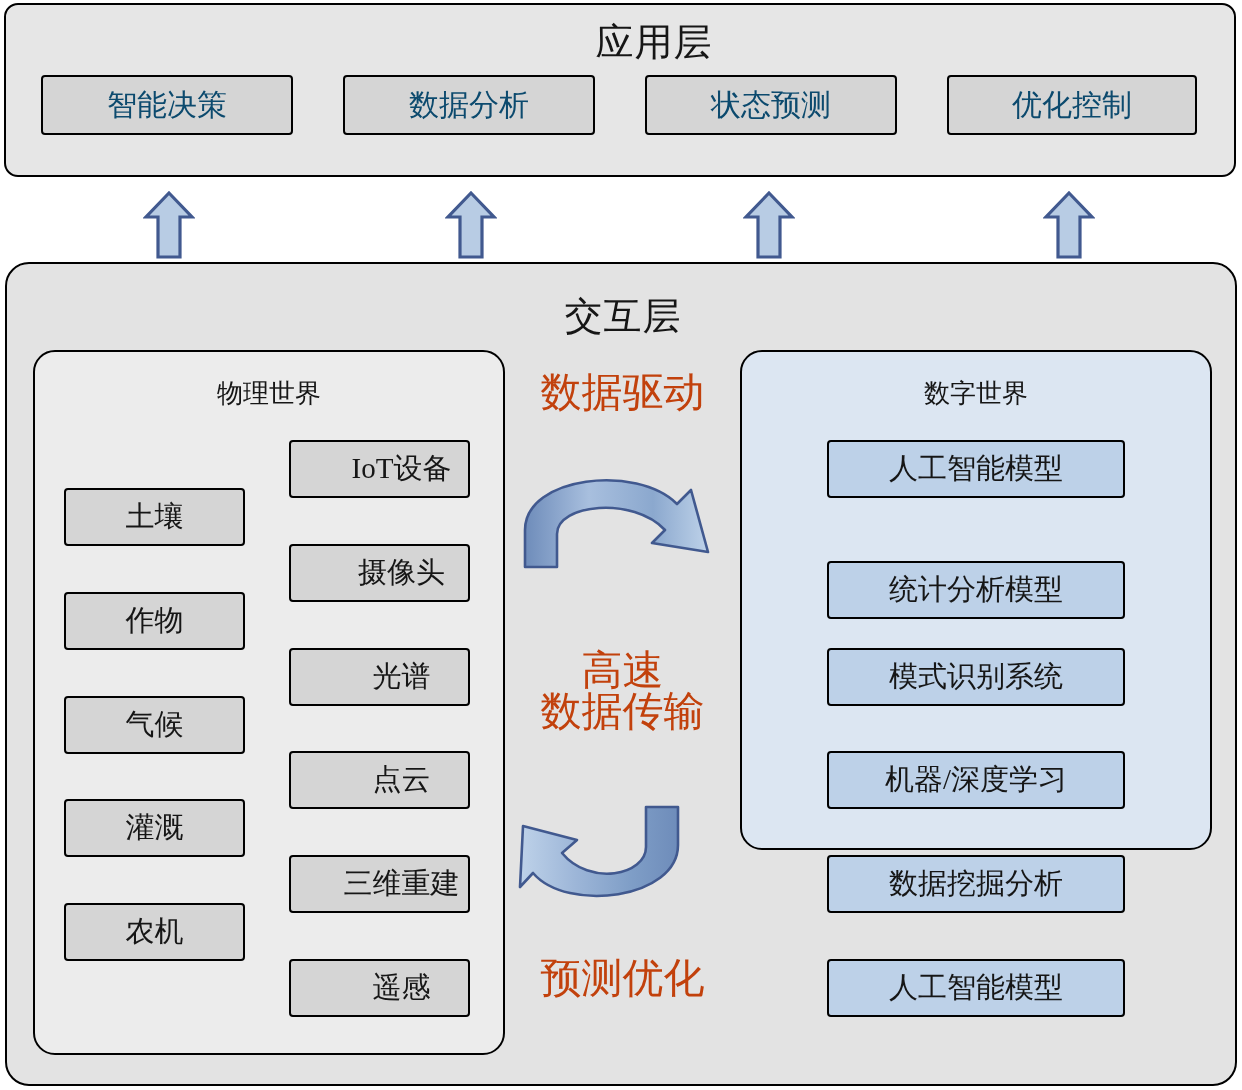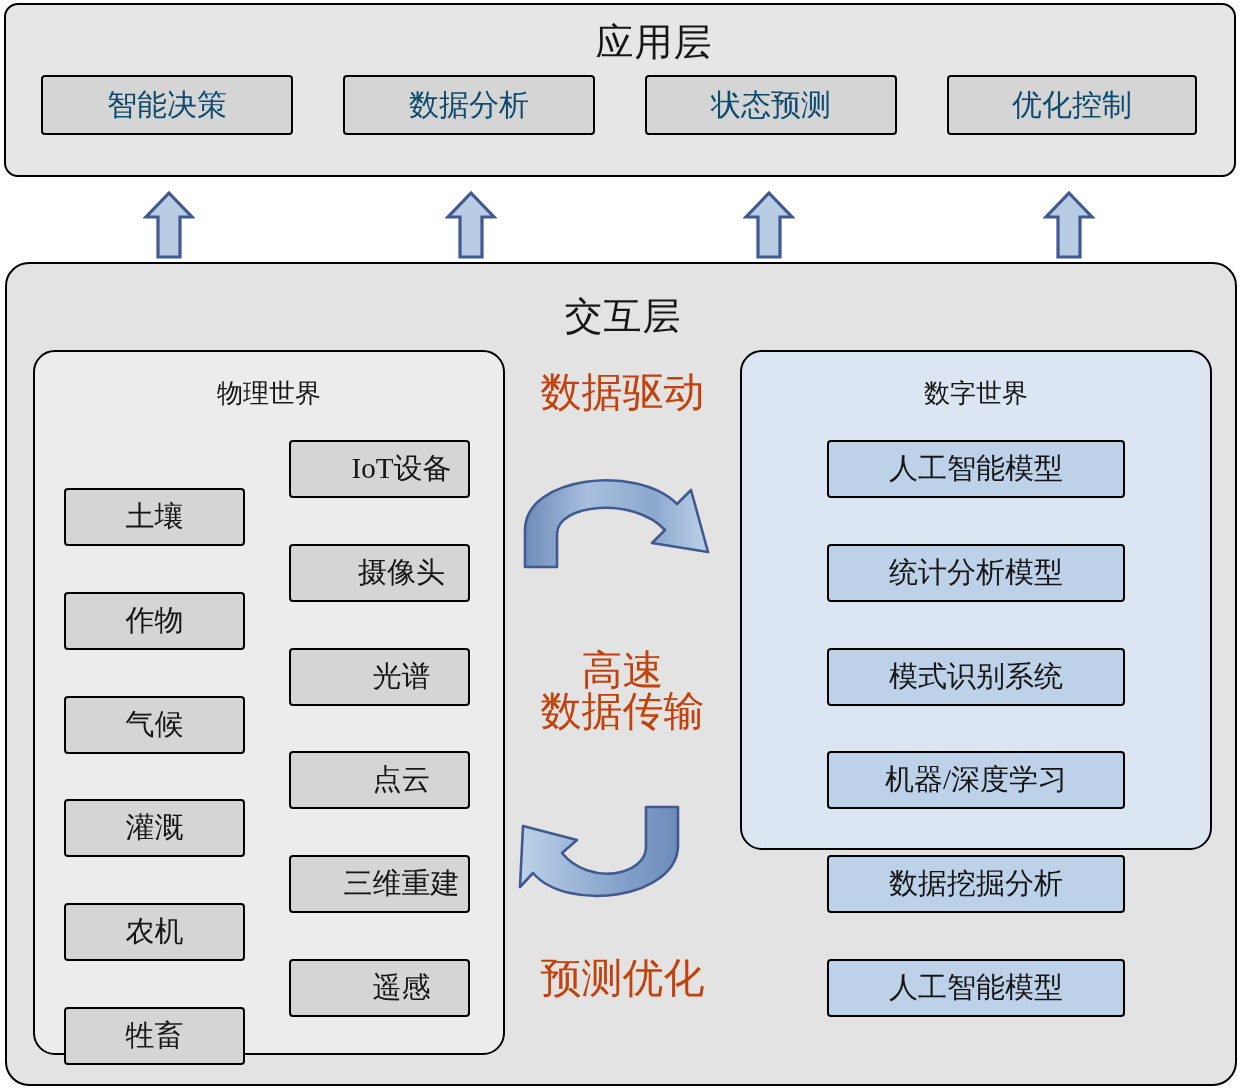--- a/index.html
+++ b/index.html
@@ -216,21 +216,20 @@
   </div>
 
   <div class="phys-panel">
     <div class="panel-title">物理世界</div>
 
     <div class="phys-box c0" style="top:88px">土壤</div>
     <div class="phys-box c0" style="top:192px">作物</div>
     <div class="phys-box c0" style="top:296px">气候</div>
     <div class="phys-box c0" style="top:399px">灌溉</div>
     <div class="phys-box c0" style="top:503px">农机</div>
-    <div class="phys-box c0" style="top:607px">牲畜</div>
 
     <div class="phys-box c1" style="top:88px">IoT设备</div>
     <div class="phys-box c1" style="top:192px">摄像头</div>
     <div class="phys-box c1" style="top:296px">光谱</div>
     <div class="phys-box c1" style="top:399px">点云</div>
     <div class="phys-box c1" style="top:503px">三维重建</div>
     <div class="phys-box c1" style="top:607px">遥感</div>
   </div>
 
   <div class="center-label cl-top">数据驱动</div>
@@ -265,20 +264,20 @@
     <path d="M 173,12 L 173,50 C 173,104 62,118 28,78 L 15,92 L 18,31 L 72,45 L 57,58
              C 85,92 141,80 141,52 L 141,12 Z" fill="url(#gradBot)" stroke="#41598f" stroke-width="2.6" stroke-linejoin="round"></path>
   </svg>
 
   <div class="center-label cl-bottom">预测优化</div>
 
   <div class="digi-panel">
     <div class="panel-title">数字世界</div>
 
     <div class="digi-box" style="top:88px">人工智能模型</div>
-    <div class="digi-box" style="top:192px">统计分析模型</div>
+    <div class="digi-box" style="top:209px">统计分析模型</div>
     <div class="digi-box" style="top:296px">模式识别系统</div>
     <div class="digi-box" style="top:399px">机器/深度学习</div>
     <div class="digi-box" style="top:503px">数据挖掘分析</div>
     <div class="digi-box" style="top:607px">人工智能模型</div>
   </div>
 
 </div>
 
 </body></html>

